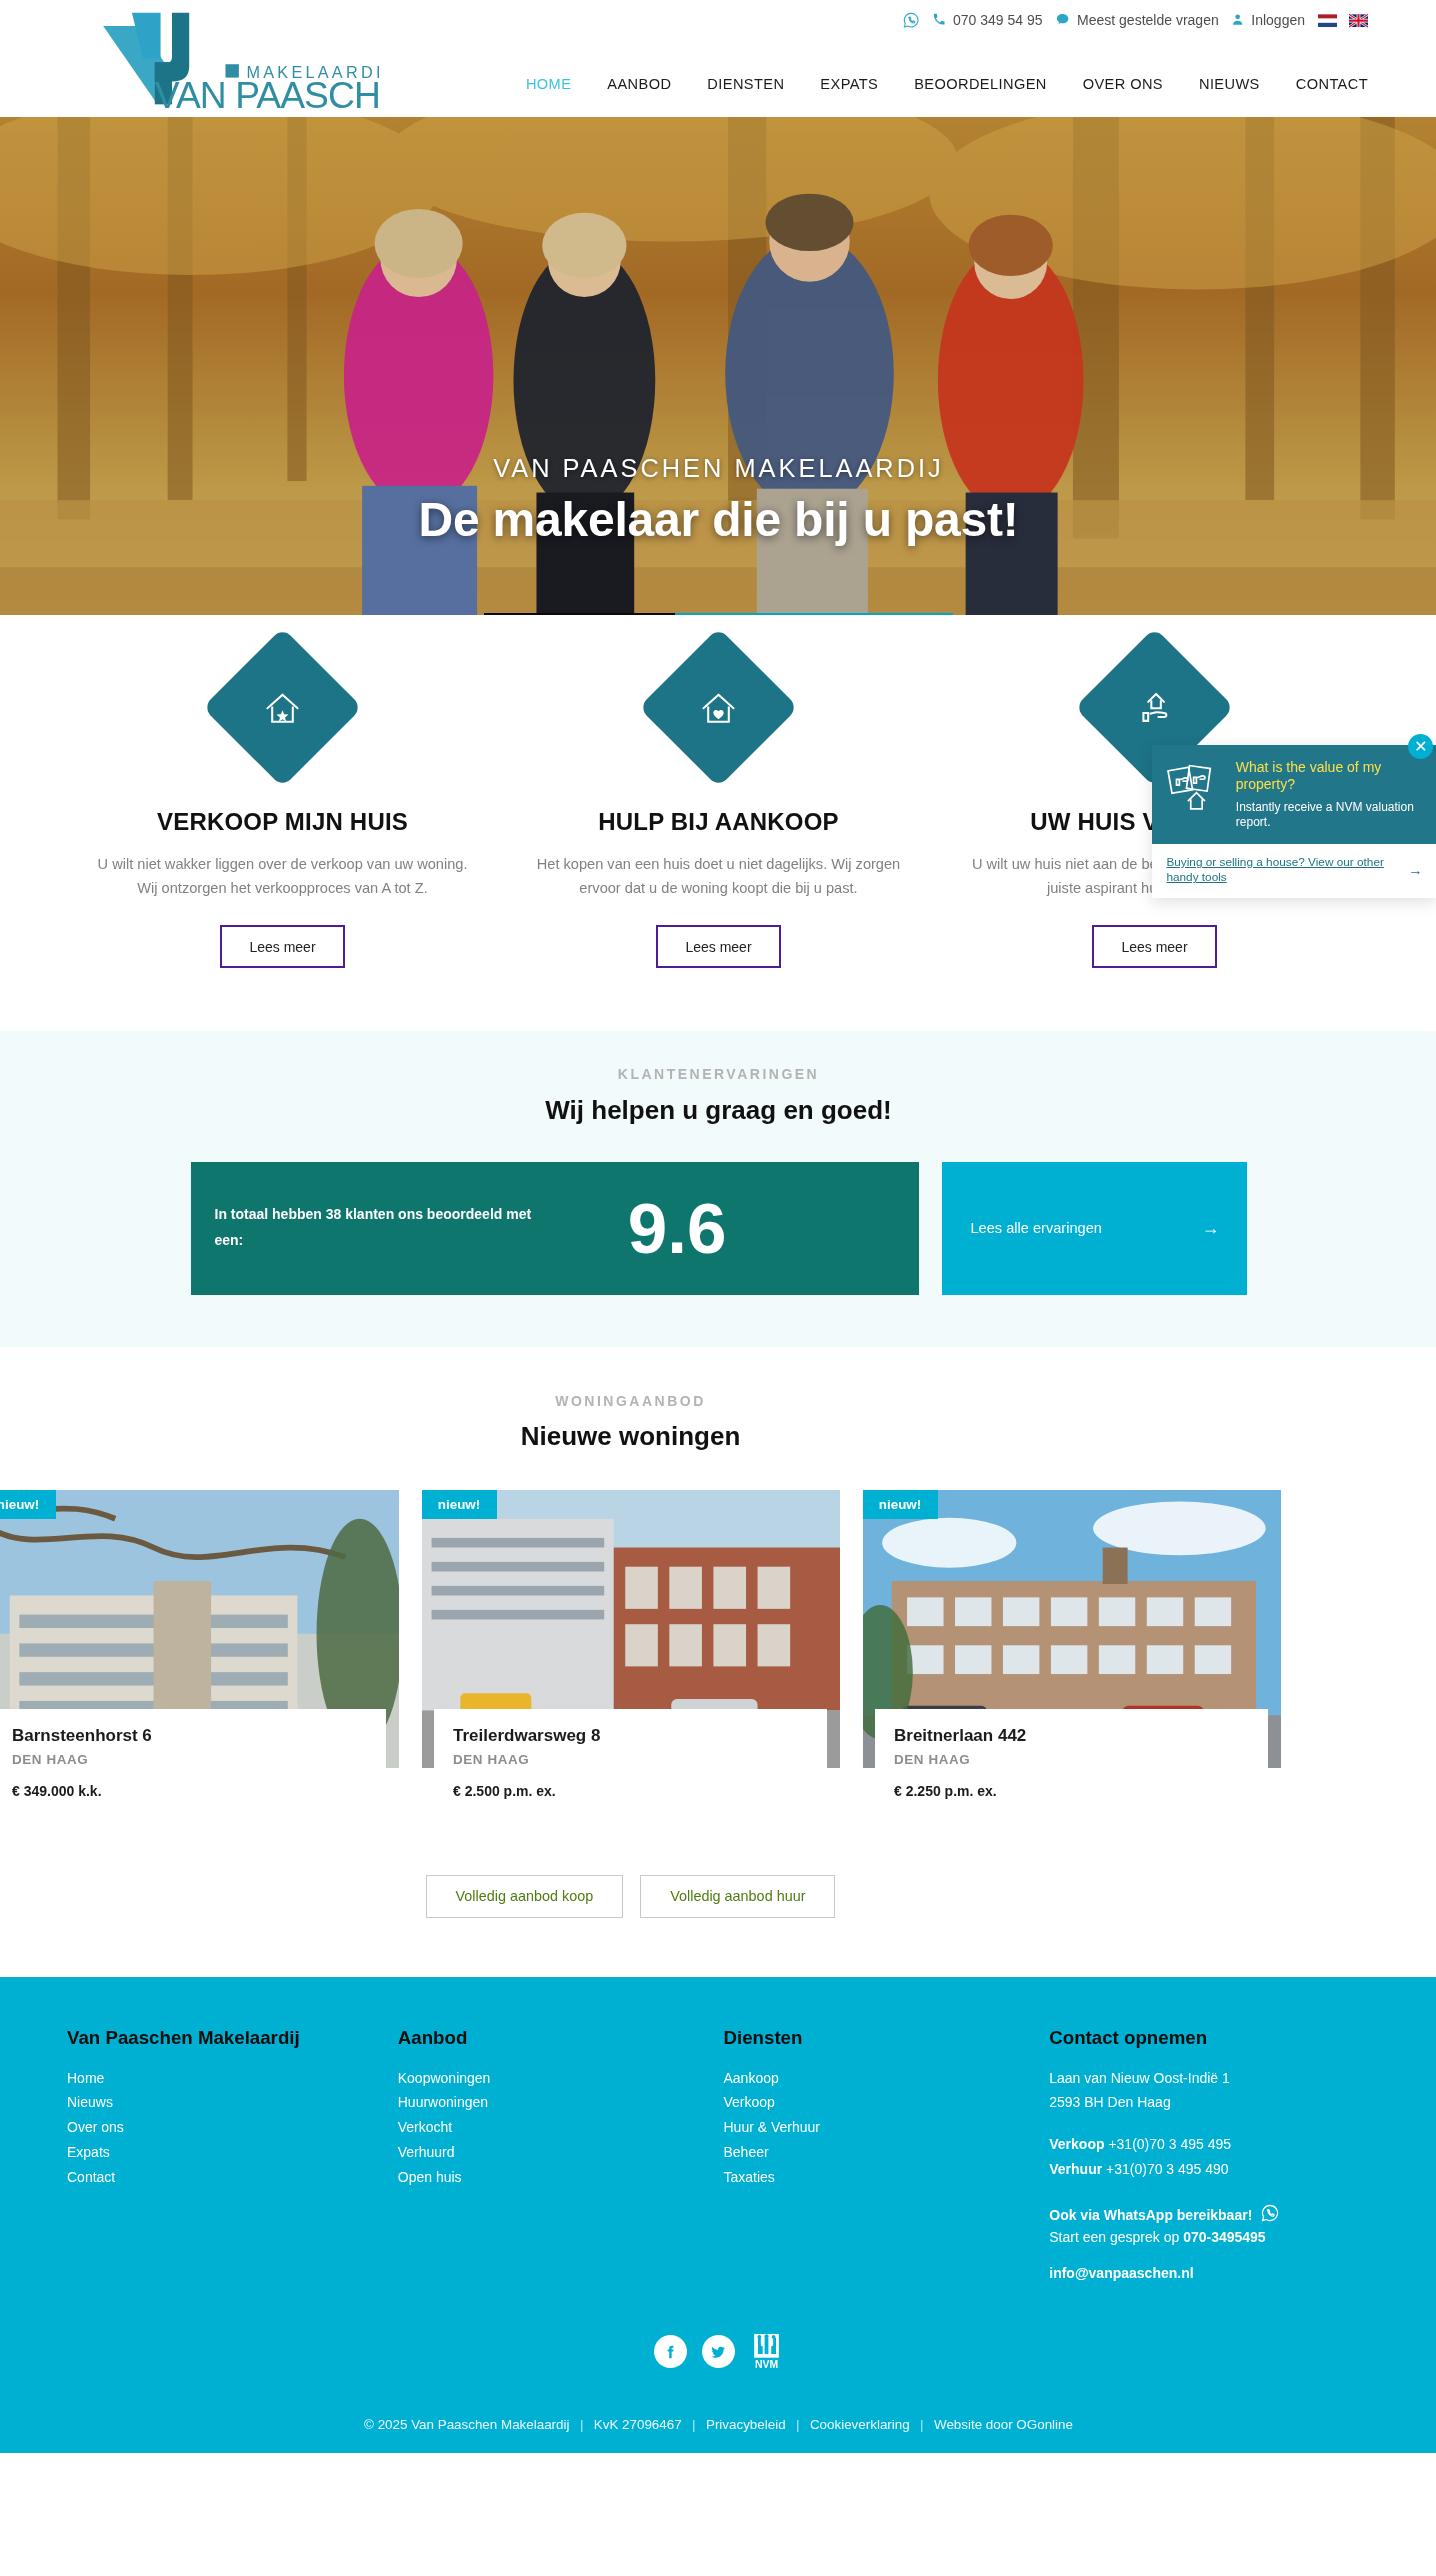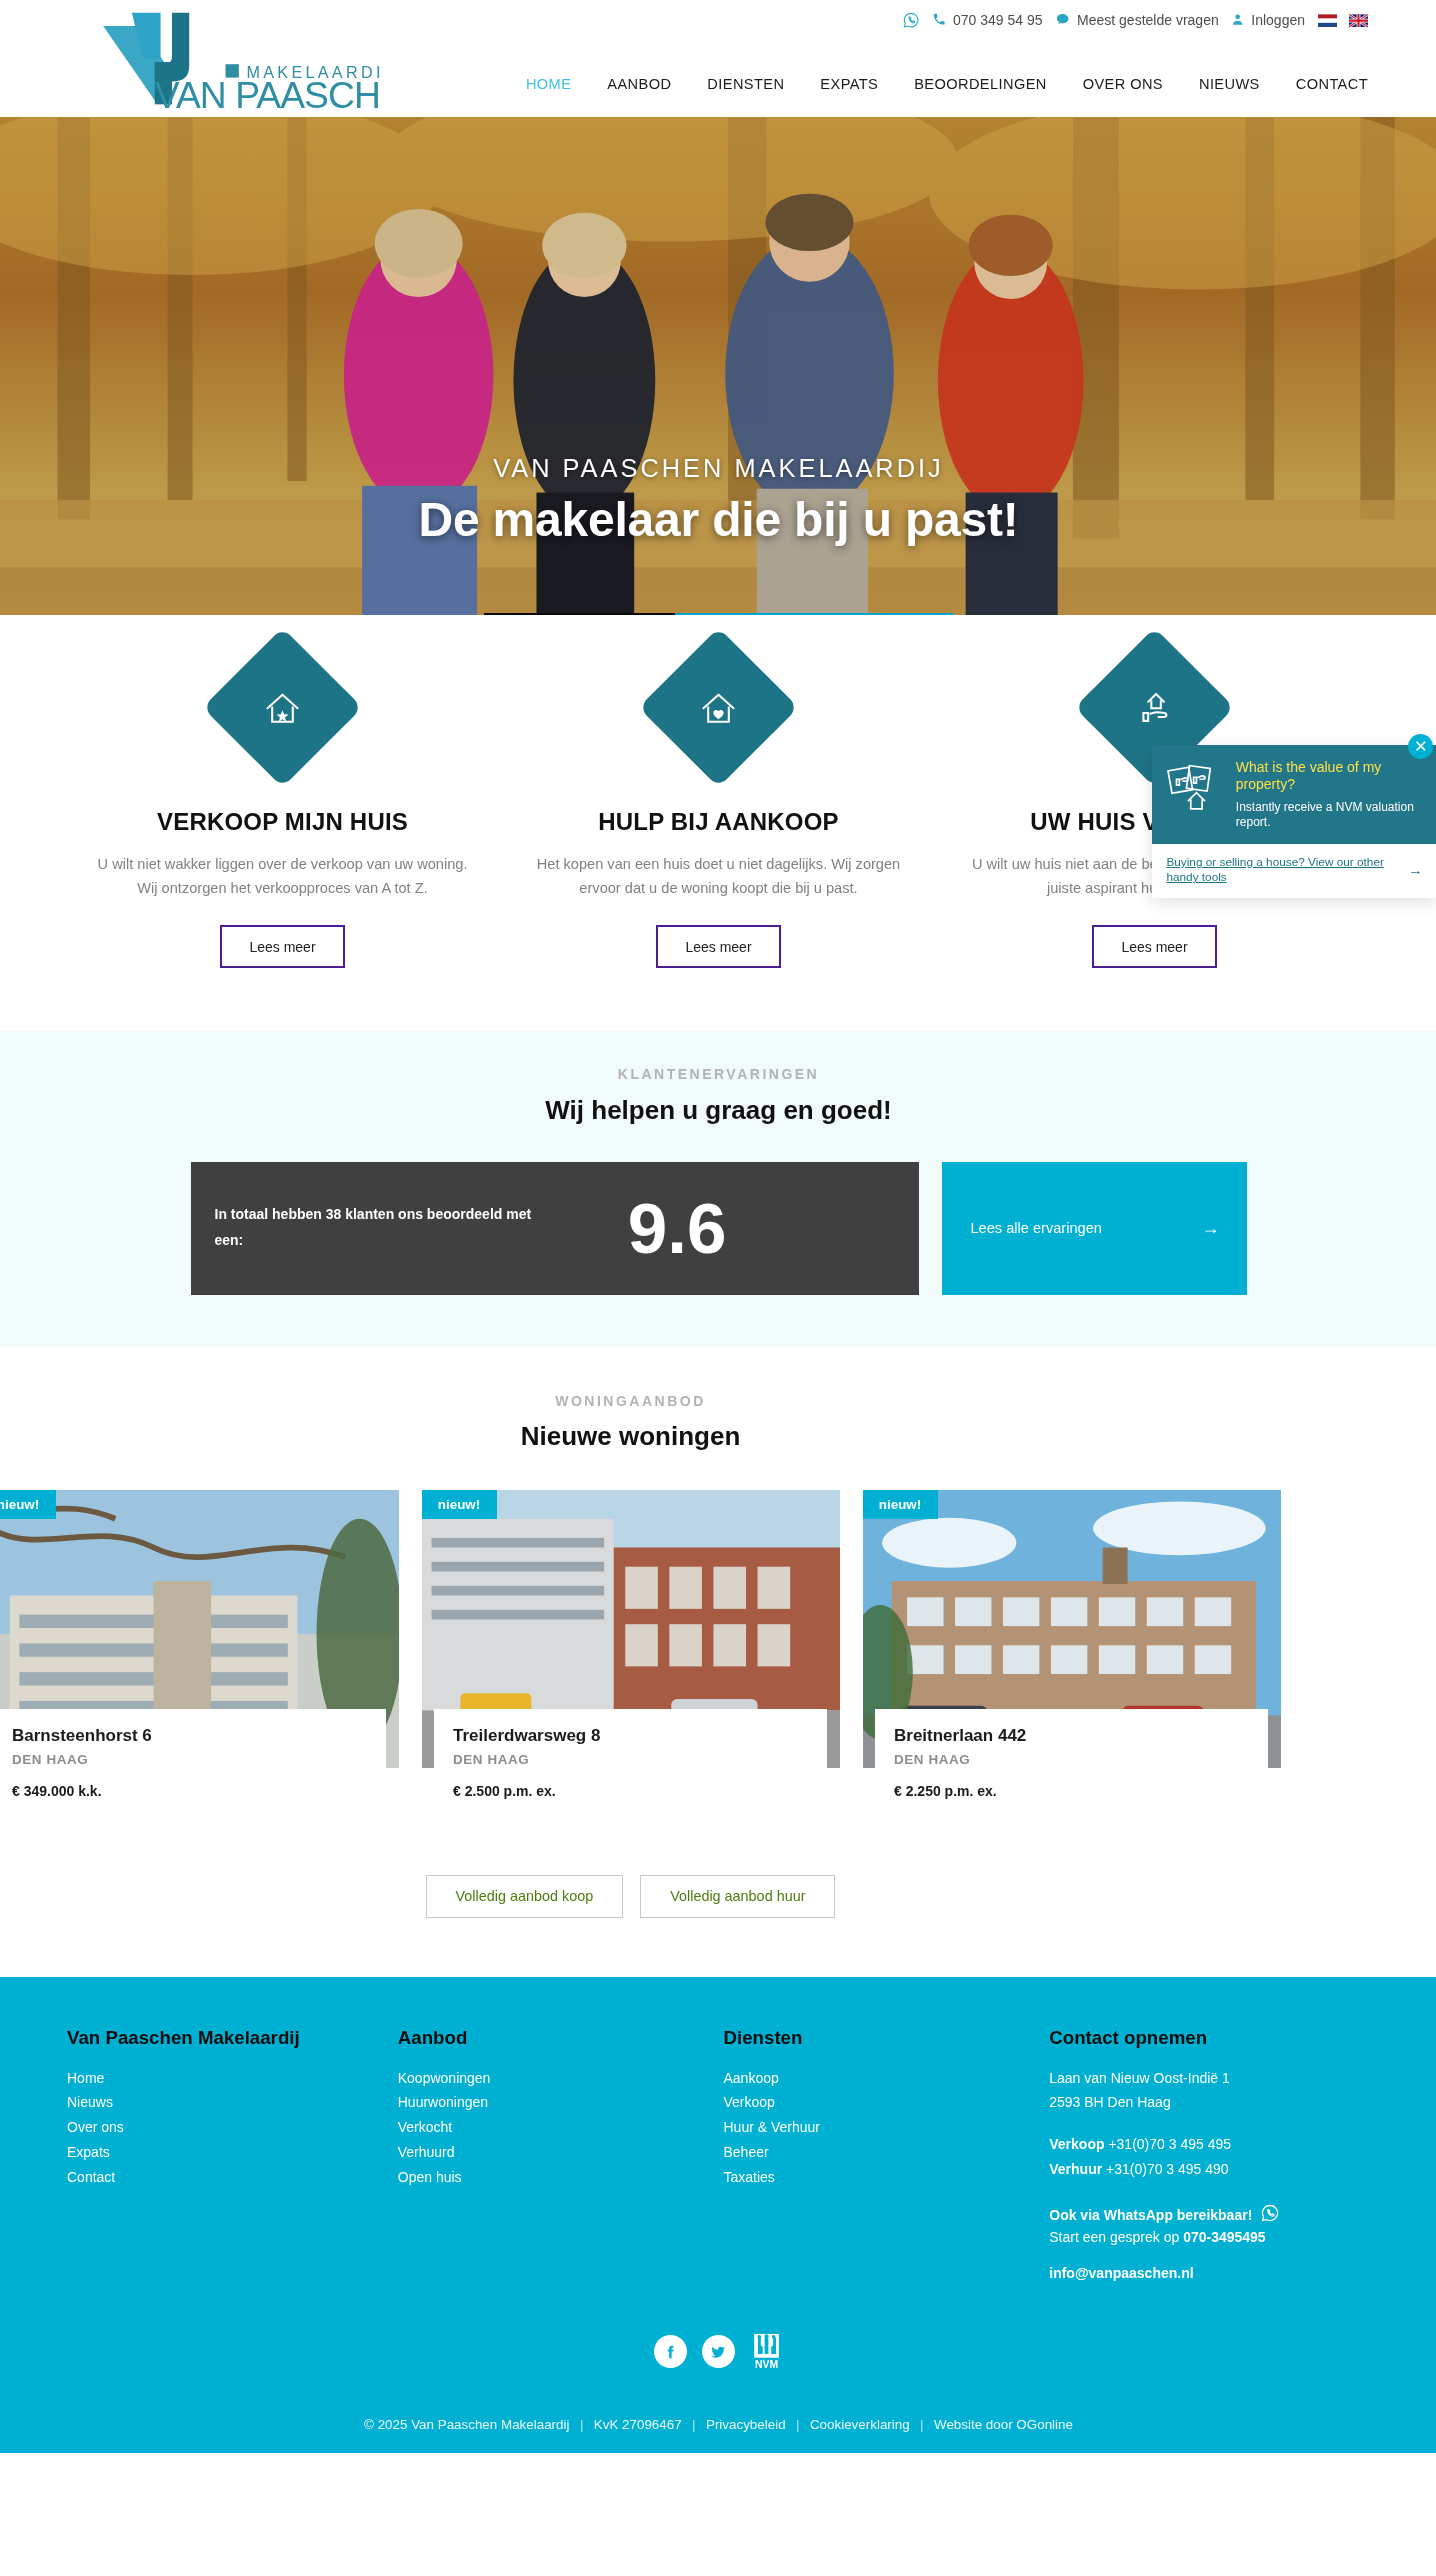--- a/index.html
+++ b/index.html
@@ -81,21 +81,21 @@
     display: inline-block; margin-top: 25px; border: 2px solid #4c1d95; background: #fff;
     padding: 11.5px 27px; font-size: 14px; color: #222; cursor: pointer;
   }
 
   
   .reviews { width: 1437px; background: #f1fbfb; padding: 35px 0 52px; }
   .eyebrow { text-align:center; font-size: 14px; letter-spacing: 2.5px; color: #b3b3b3; font-weight: 600; }
   .sect-title { text-align:center; font-size: 26px; font-weight: 700; color: #111; margin-top: 12.5px; }
   .rev-row { display: flex; justify-content: center; gap: 23px; margin-top: 36px; }
   .rev-card {
-    width: 728px; height: 133px; background: #404040; position: relative;
+    width: 728px; height: 133px; background: #0f766e; position: relative;
     display: flex; align-items: center;
   }
   .rev-card .rev-txt {
     color: #fff; font-size: 14px; font-weight: 700; line-height: 1.85;
     margin-left: 24px; width: 326px;
   }
   .rev-score {
     position: absolute; right: 192px; top: 50%; transform: translateY(-50%);
     color: #fff; font-size: 71px; font-weight: 700; line-height: 1;
   }

